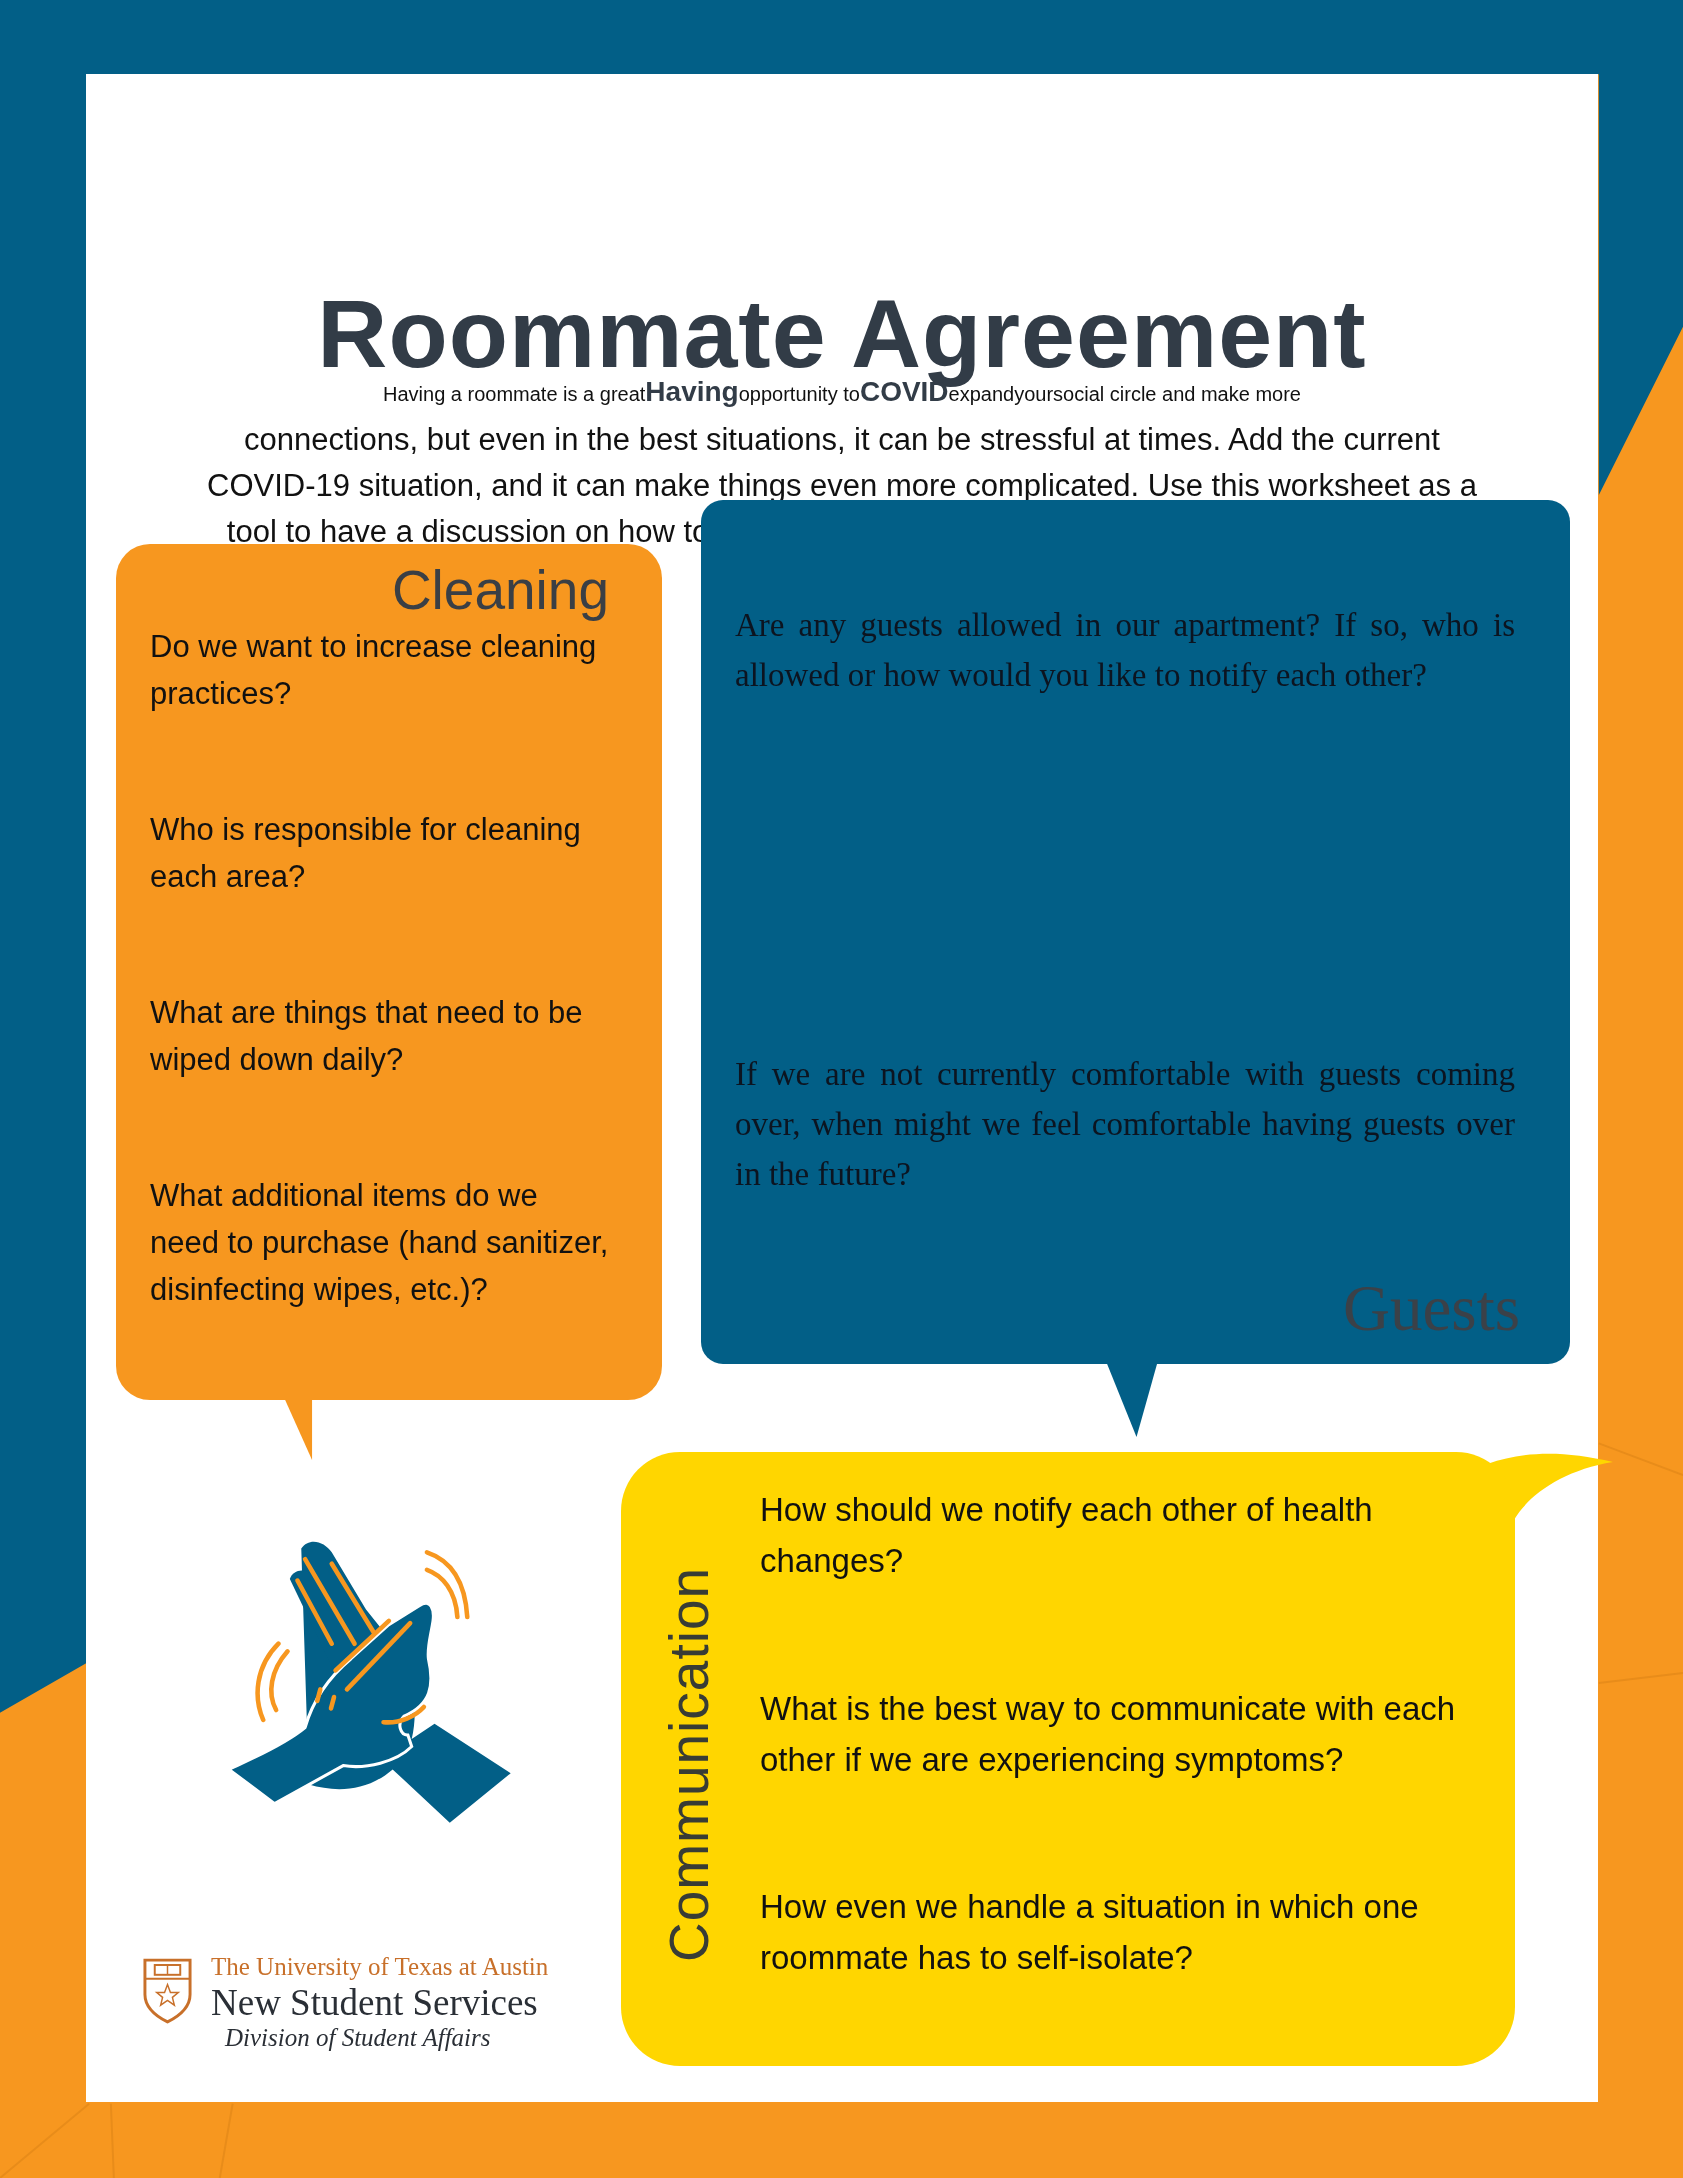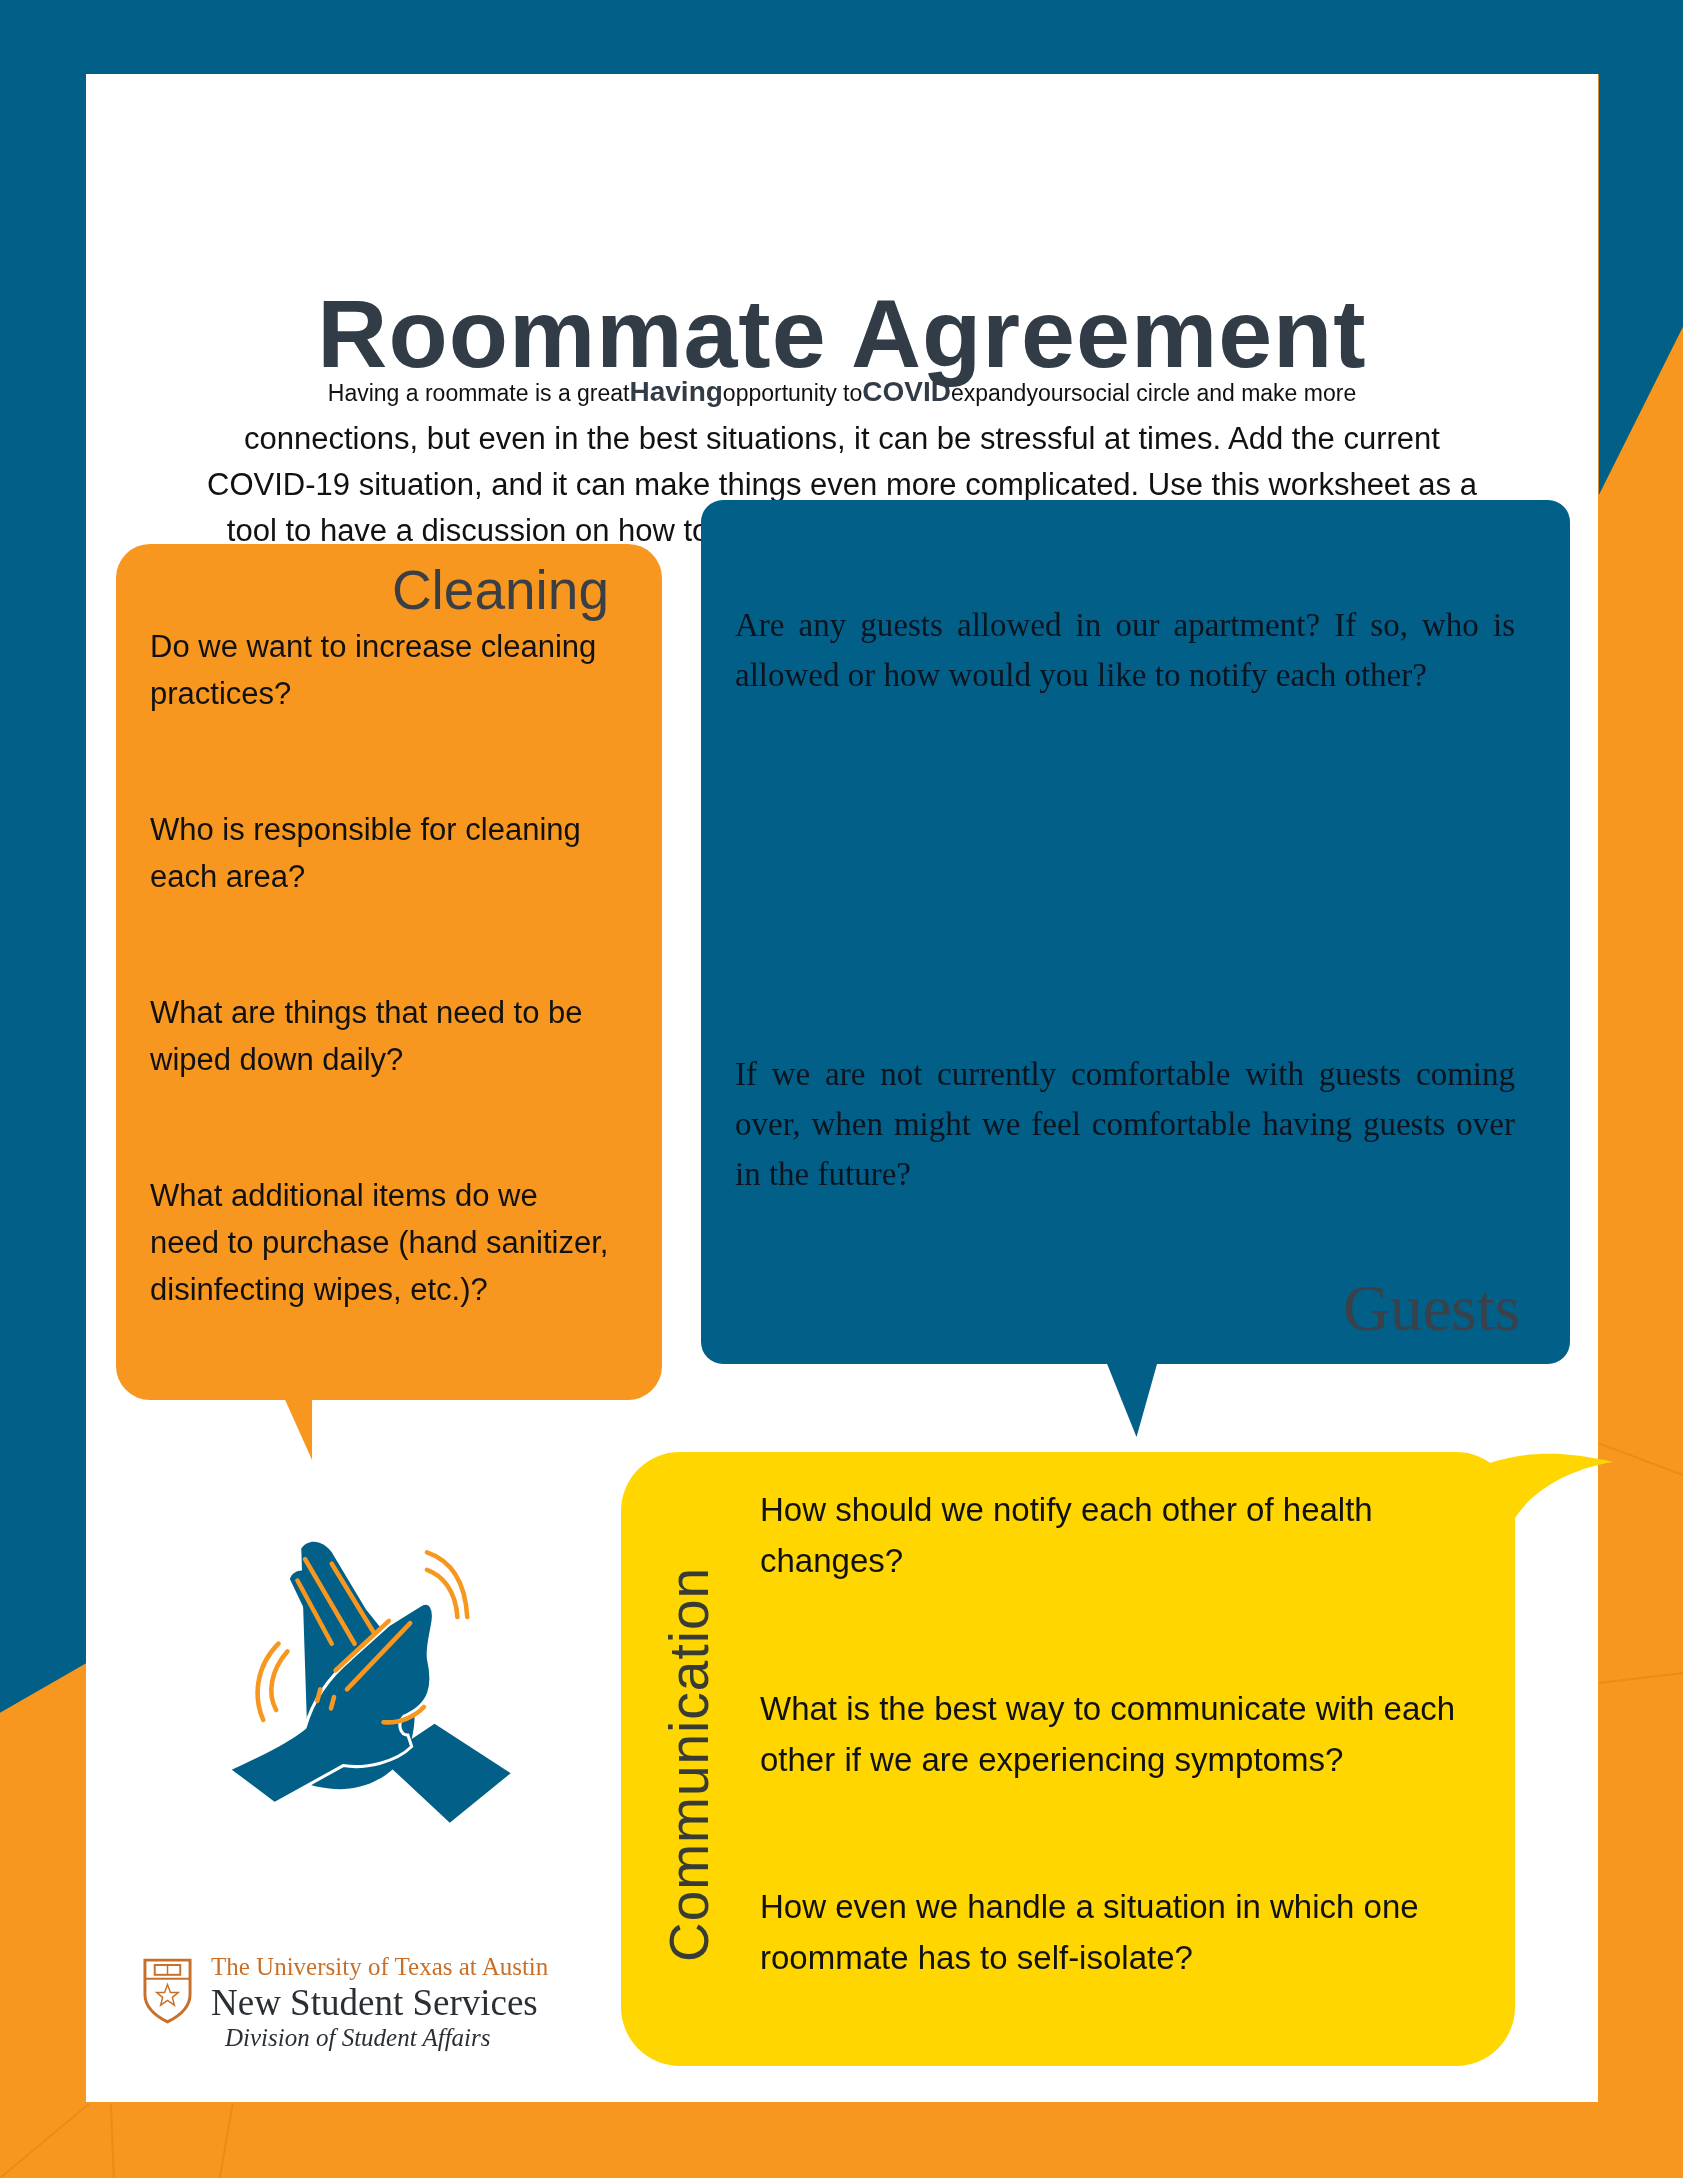--- a/index.html
+++ b/index.html
@@ -14,21 +14,21 @@
     background:#ffffff;
   }
   .title {
     position:absolute; left:0; right:0; top:178px; text-align:center;
     font-size:97px; font-weight:bold; color:#323c47; letter-spacing:1px;margin-top:26px;
   }
   .intro {
     position:absolute; left:119px; right:119px; top:294px; text-align:center;
     color:#111; font-size:31px; line-height:46px;
   }
-  .intro .small { font-size:23px; }
+  .intro .small { font-size:20px; }
   .intro .inline-word { font-size:28px; font-weight:bold; color:#323c47; }
 
   .box-clean {
     position:absolute; left:116px; top:500px; width:546px; height:856px;
     background:#f7971f; border-radius:34px;margin-top:44px;
   }
   .box-clean .heading {
     position:absolute; right:53px; top:14px; font-size:55px; color:#3a3f45;
   }
   .box-clean .q {

